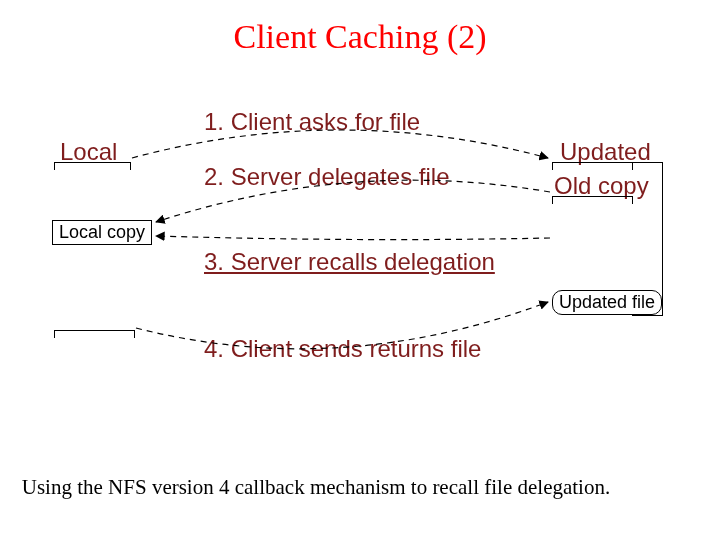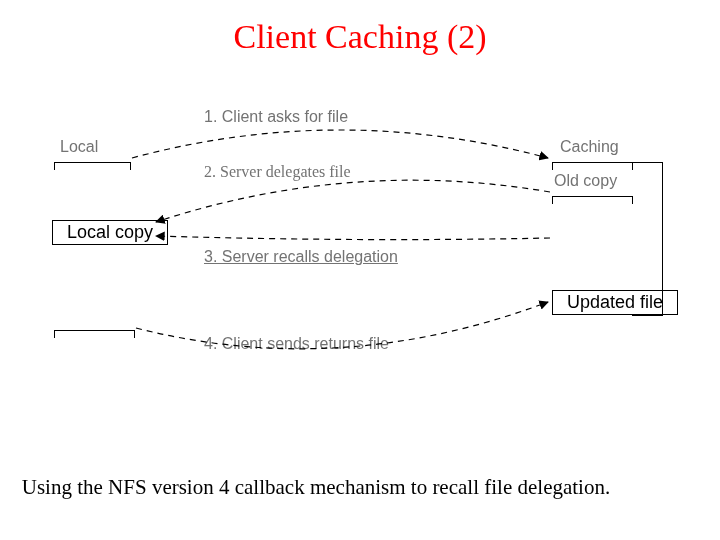--- a/index.html
+++ b/index.html
@@ -25,31 +25,31 @@
     bottom: 40px;
     left: 0;
     width: 632px;
     text-align: center;
     font-size: 21px;
     color: #000;
   }
   .lbl {
     position: absolute;
     font-family: Arial, Helvetica, sans-serif;
-    font-size: 16px;
-    color: #737373;
+    font-size: 24px;
+    color: #7f1d1d;
     white-space: nowrap;
   }
   .box {
     position: absolute;
     border: 1px solid #000;
     font-family: Arial, Helvetica, sans-serif;
     font-size: 18px;
     color: #000;
-    padding: 1px 14px;
+    padding: 1px 6px;
     background: #fff;
     white-space: nowrap;
   }
   .tick {
     position: absolute;
     width: 0;
     height: 8px;
     border-left: 1px solid #000;
   }
   svg.diagram {
@@ -75,36 +75,36 @@
 <div class="rule" style="left:54px; top:162px; width:76px;"></div>
 <div class="tick" style="left:54px; top:162px;"></div>
 <div class="tick" style="left:130px; top:162px;"></div>
 
 <div class="box" style="left:52px; top:220px;">Local copy</div>
 
 <div class="rule" style="left:54px; top:330px; width:80px;"></div>
 <div class="tick" style="left:54px; top:330px;"></div>
 <div class="tick" style="left:134px; top:330px;"></div>
 
-<div class="lbl" style="left:560px; top:138px;">Caching</div>
+<div class="lbl" style="left:560px; top:138px;">Updated</div>
 <div class="rule" style="left:552px; top:162px; width:80px;"></div>
 <div class="tick" style="left:552px; top:162px;"></div>
 <div class="tick" style="left:632px; top:162px;"></div>
 
 <div class="lbl" style="left:554px; top:172px;">Old copy</div>
 <div class="rule" style="left:552px; top:196px; width:80px;"></div>
 <div class="tick" style="left:552px; top:196px;"></div>
 <div class="tick" style="left:632px; top:196px;"></div>
 
-<div class="box" style="left:552px; top:290px;">Updated file</div>
+<div class="box" style="left:552px; top:290px;border-radius:10px;">Updated file</div>
 
 <div style="position:absolute; left:632px; top:162px; width:30px; height:152px; border:1px solid #000; border-left:none;"></div>
 
 <div class="lbl" style="left:204px; top:108px;">1. Client asks for file</div>
-<div class="lbl" style="left:204px; top:163px;font-family:Liberation Serif, serif;">2. Server delegates file</div>
+<div class="lbl" style="left:204px; top:163px;">2. Server delegates file</div>
 <div class="lbl" style="left:204px; top:248px;text-decoration:underline;">3. Server recalls delegation</div>
 <div class="lbl" style="left:204px; top:335px;">4. Client sends returns file</div>
 
 <svg class="diagram">
   <defs>
     <marker id="arrow" viewBox="0 0 10 10" refX="9" refY="5" markerWidth="8" markerHeight="8" orient="auto-start-reverse">
       <path d="M 0 0 L 10 5 L 0 10 z" fill="#000"></path>
     </marker>
   </defs>
 

